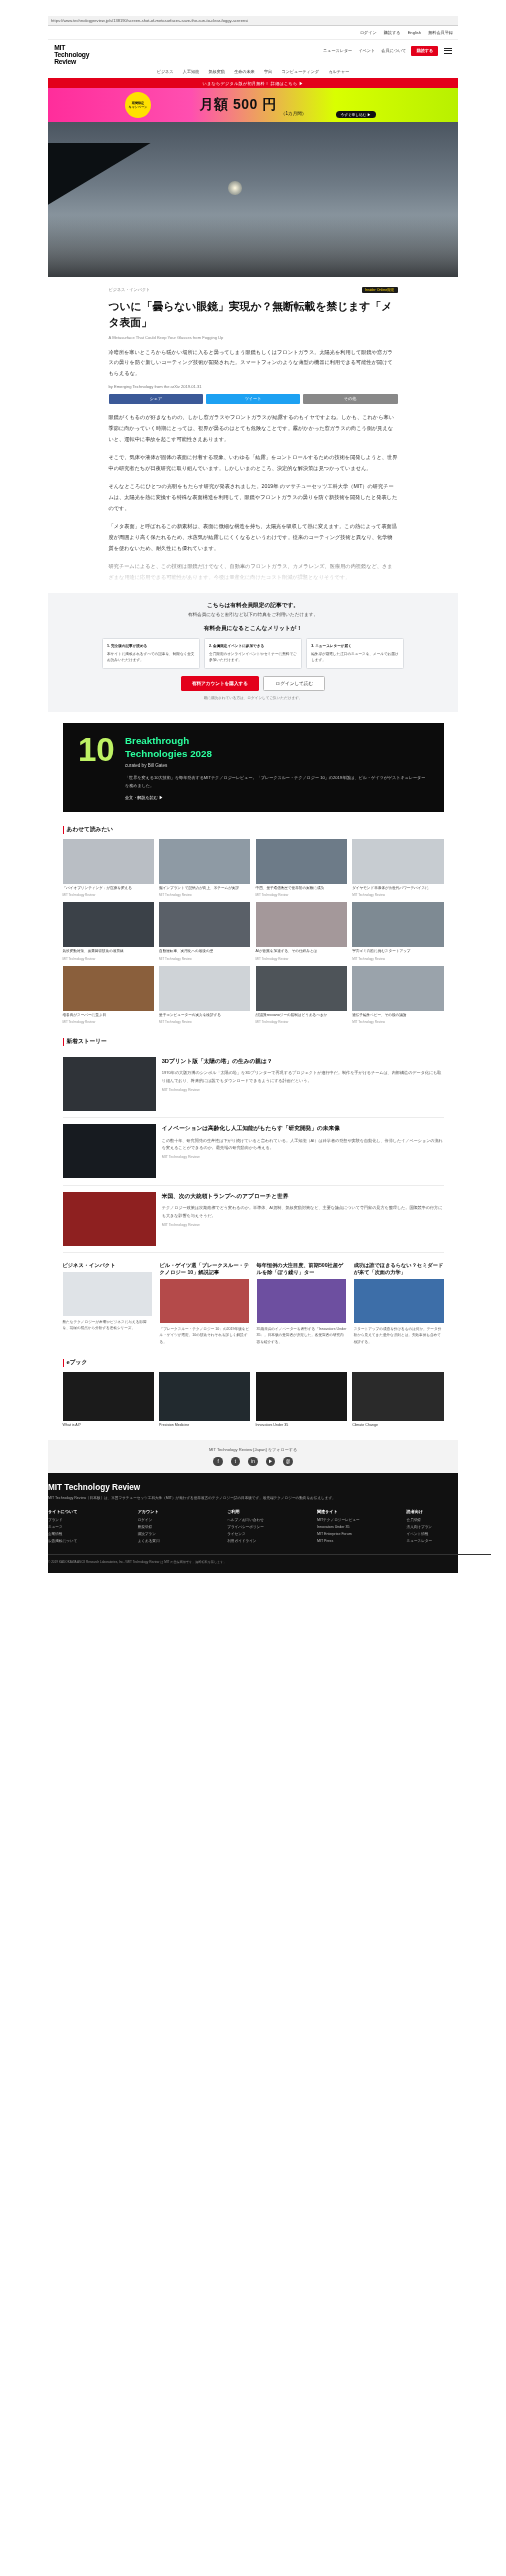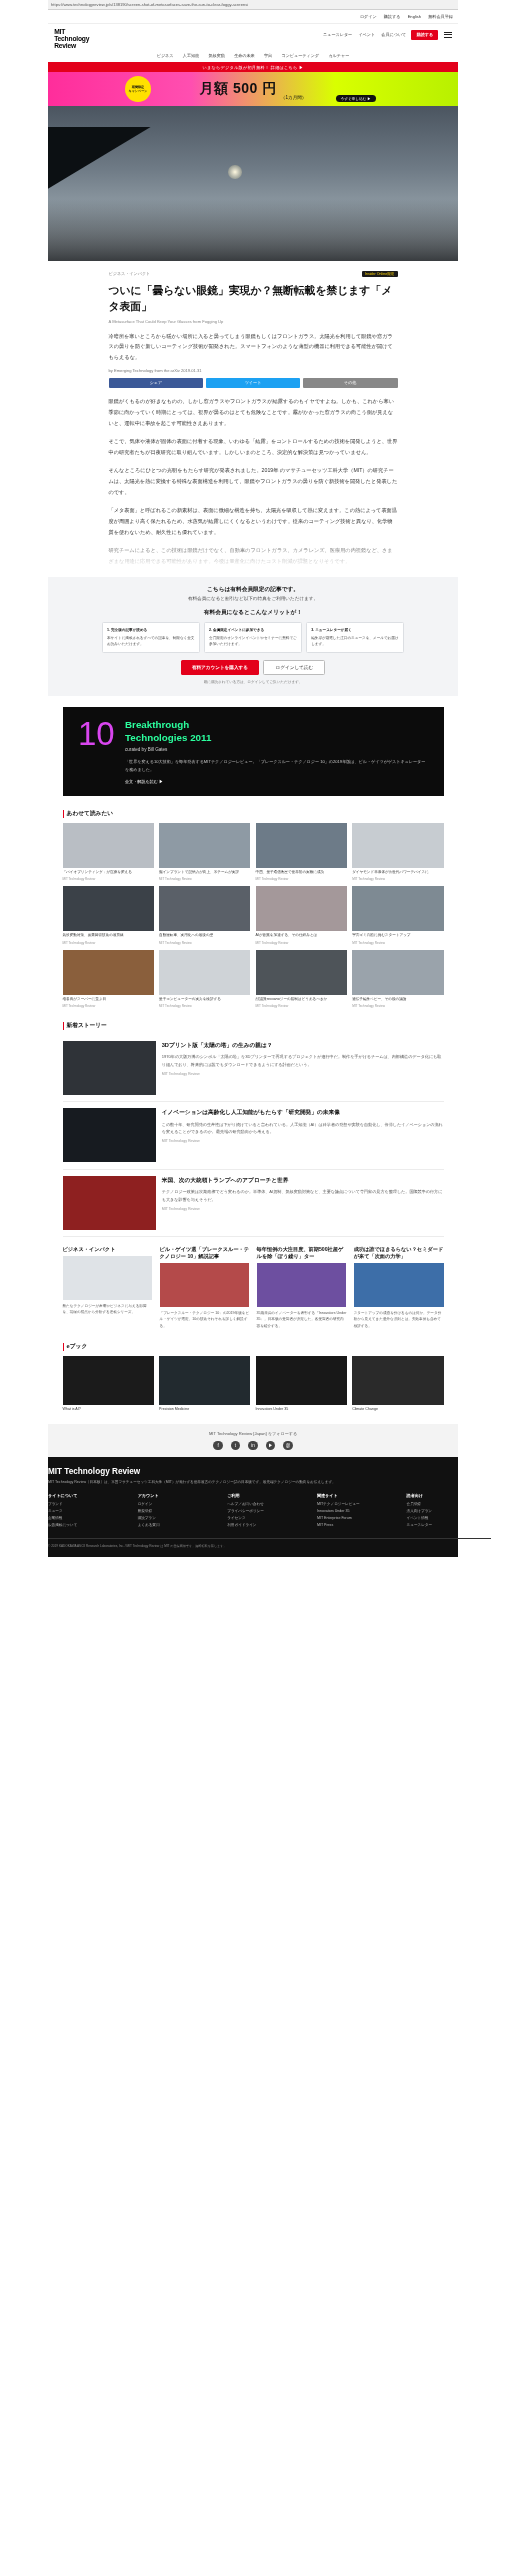--- a/index.html
+++ b/index.html
@@ -4,21 +4,21 @@
 <style>
   * { box-sizing: border-box; margin: 0; padding: 0; }
   html, body { width: 506px; }
   body {
     font-family: "Liberation Sans", sans-serif;
     background: #ffffff;
     color: #222;
     font-size: 6.2px;
     -webkit-font-smoothing: antialiased;
   }
-  .page { width: 410px; margin: 0 auto; position: relative; }
+  .page { width: 410px; margin: 16px auto; position: relative; }
 
   
   .browser-bar {
     height: 10.3px;
     background: #f1f1f1;
     border-bottom: 0.5px solid #d0d0d0;
     display: flex; align-items: center;
     padding: 0 3.1px;
     font-size: 4.1px; color: #555;
   }
@@ -154,21 +154,21 @@
     background: #fff; color: #333; font-size: 4.6px; border: 0.5px solid #bbb;
     padding: 4.1px 11.3px; border-radius: 1.5px;
   }
   .paywall-note { font-size: 3.6px; color: #777; margin-top: 5.2px; }
 
   
   .black-promo {
     background: #0c0c0c; color: #fff; width: 381px; margin: 11.3px auto 0 auto;
     padding: 12.4px 15.5px; display: flex; gap: 10.3px; align-items: flex-start;
   }
-  .bp-num { font-size: 33px; font-weight: normal; color: #d946ef; line-height: .9; }
+  .bp-num { font-size: 33px; font-weight: bold; color: #bef264; line-height: .9; }
   .bp-title { font-size: 9.8px; font-weight: bold; line-height: 1.25; color: #2bff9e; }
   .bp-sub { font-size: 4.6px; color: #cfcfcf; margin-top: 3.1px; }
   .bp-text { font-size: 4.1px; color: #c8c8c8; line-height: 1.9; margin-top: 6.2px; }
   .bp-link { font-size: 4.1px; color: #fff; margin-top: 5.2px; }
 
   
   .sec-title {
     width: 381px; margin: 13.4px auto 5.2px auto; font-size: 5.7px; font-weight: bold;
     border-left: 1.5px solid #e3001b; padding-left: 3.1px; color: #111;
   }
@@ -366,21 +366,21 @@
         <button class="btn-outline">ログインして読む</button>
       </div>
       <div class="paywall-note">既に購読されている方は、ログインしてご覧いただけます。</div>
     </div>
   </div>
 
   <div class="black-promo">
     <div class="bp-num">10</div>
     <div>
       <div class="bp-title" style="white-space:pre-line">Breakthrough
-Technologies 2011</div>
+Technologies 2028</div>
       <div class="bp-sub">curated by Bill Gates</div>
       <div class="bp-text">「世界を変える10大技術」を毎年発表するMITテクノロジーレビュー。「ブレークスルー・テクノロジー 10」の2019年版は、ビル・ゲイツがゲストキュレーターを務めました。</div>
       <div class="bp-link">全文・解説を読む ▶</div>
     </div>
   </div>
 
   <div class="sec-title">あわせて読みたい</div>
   <div class="grid">
     <div class="card">
         <div class="thumb" style="background:#b9bec4"></div>

